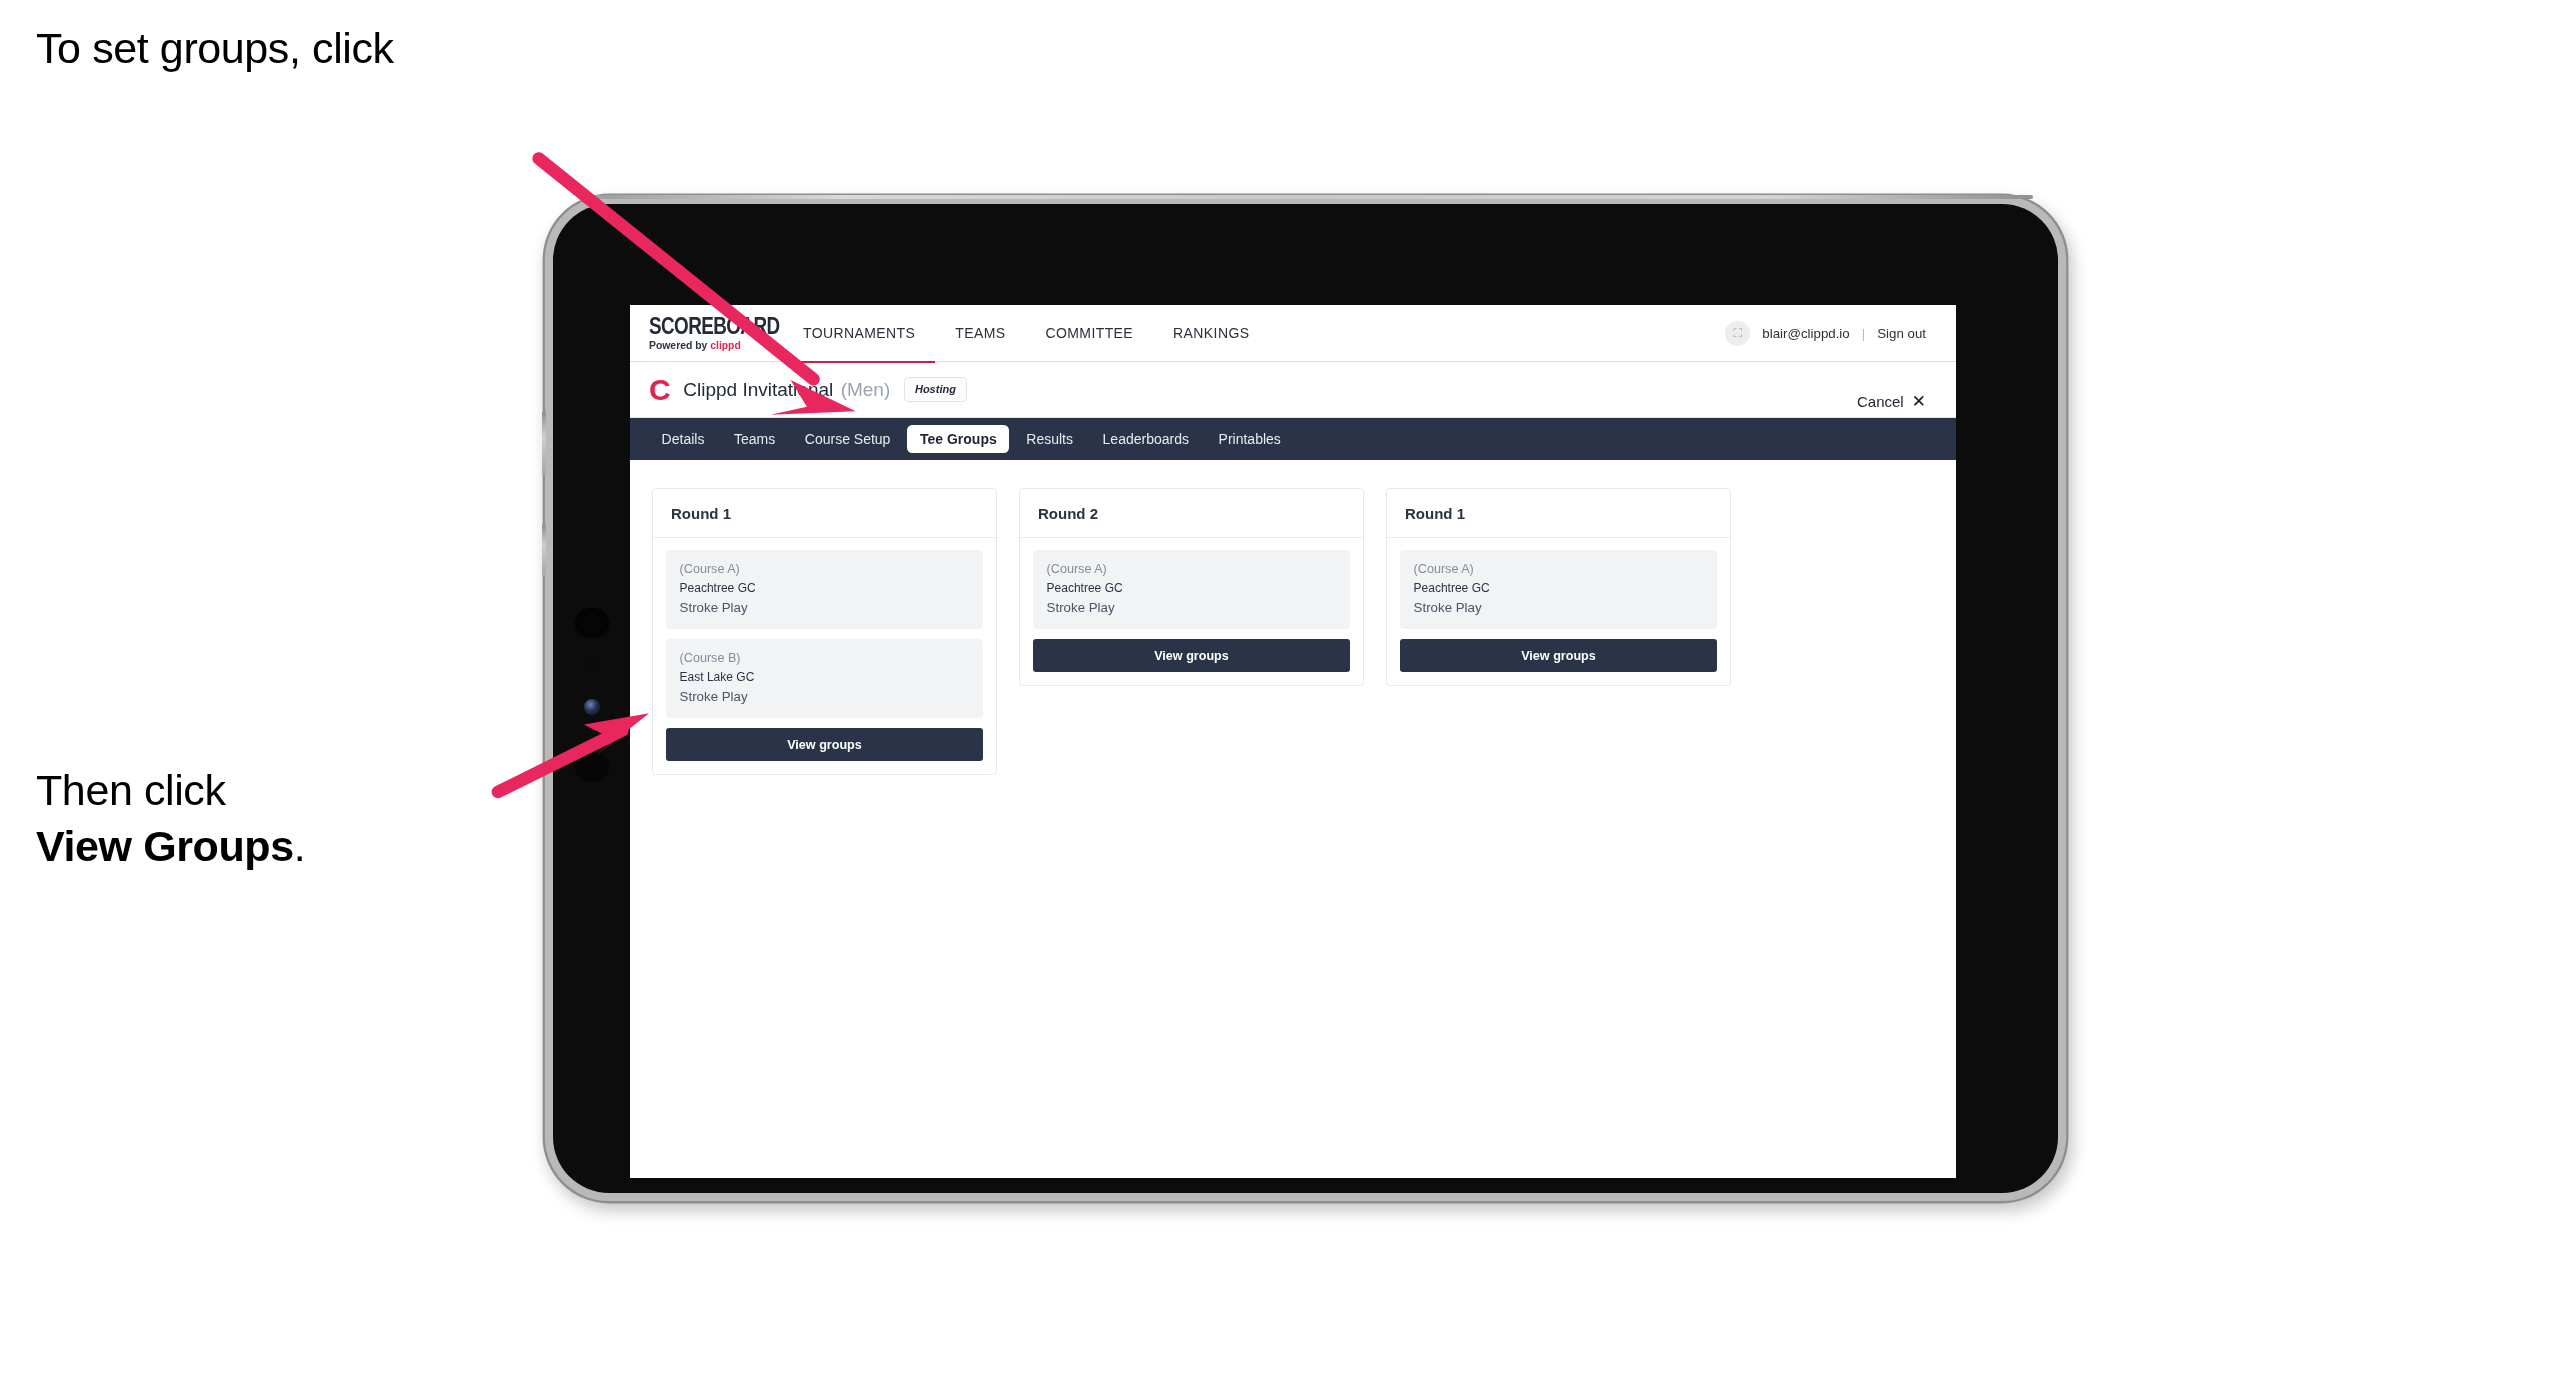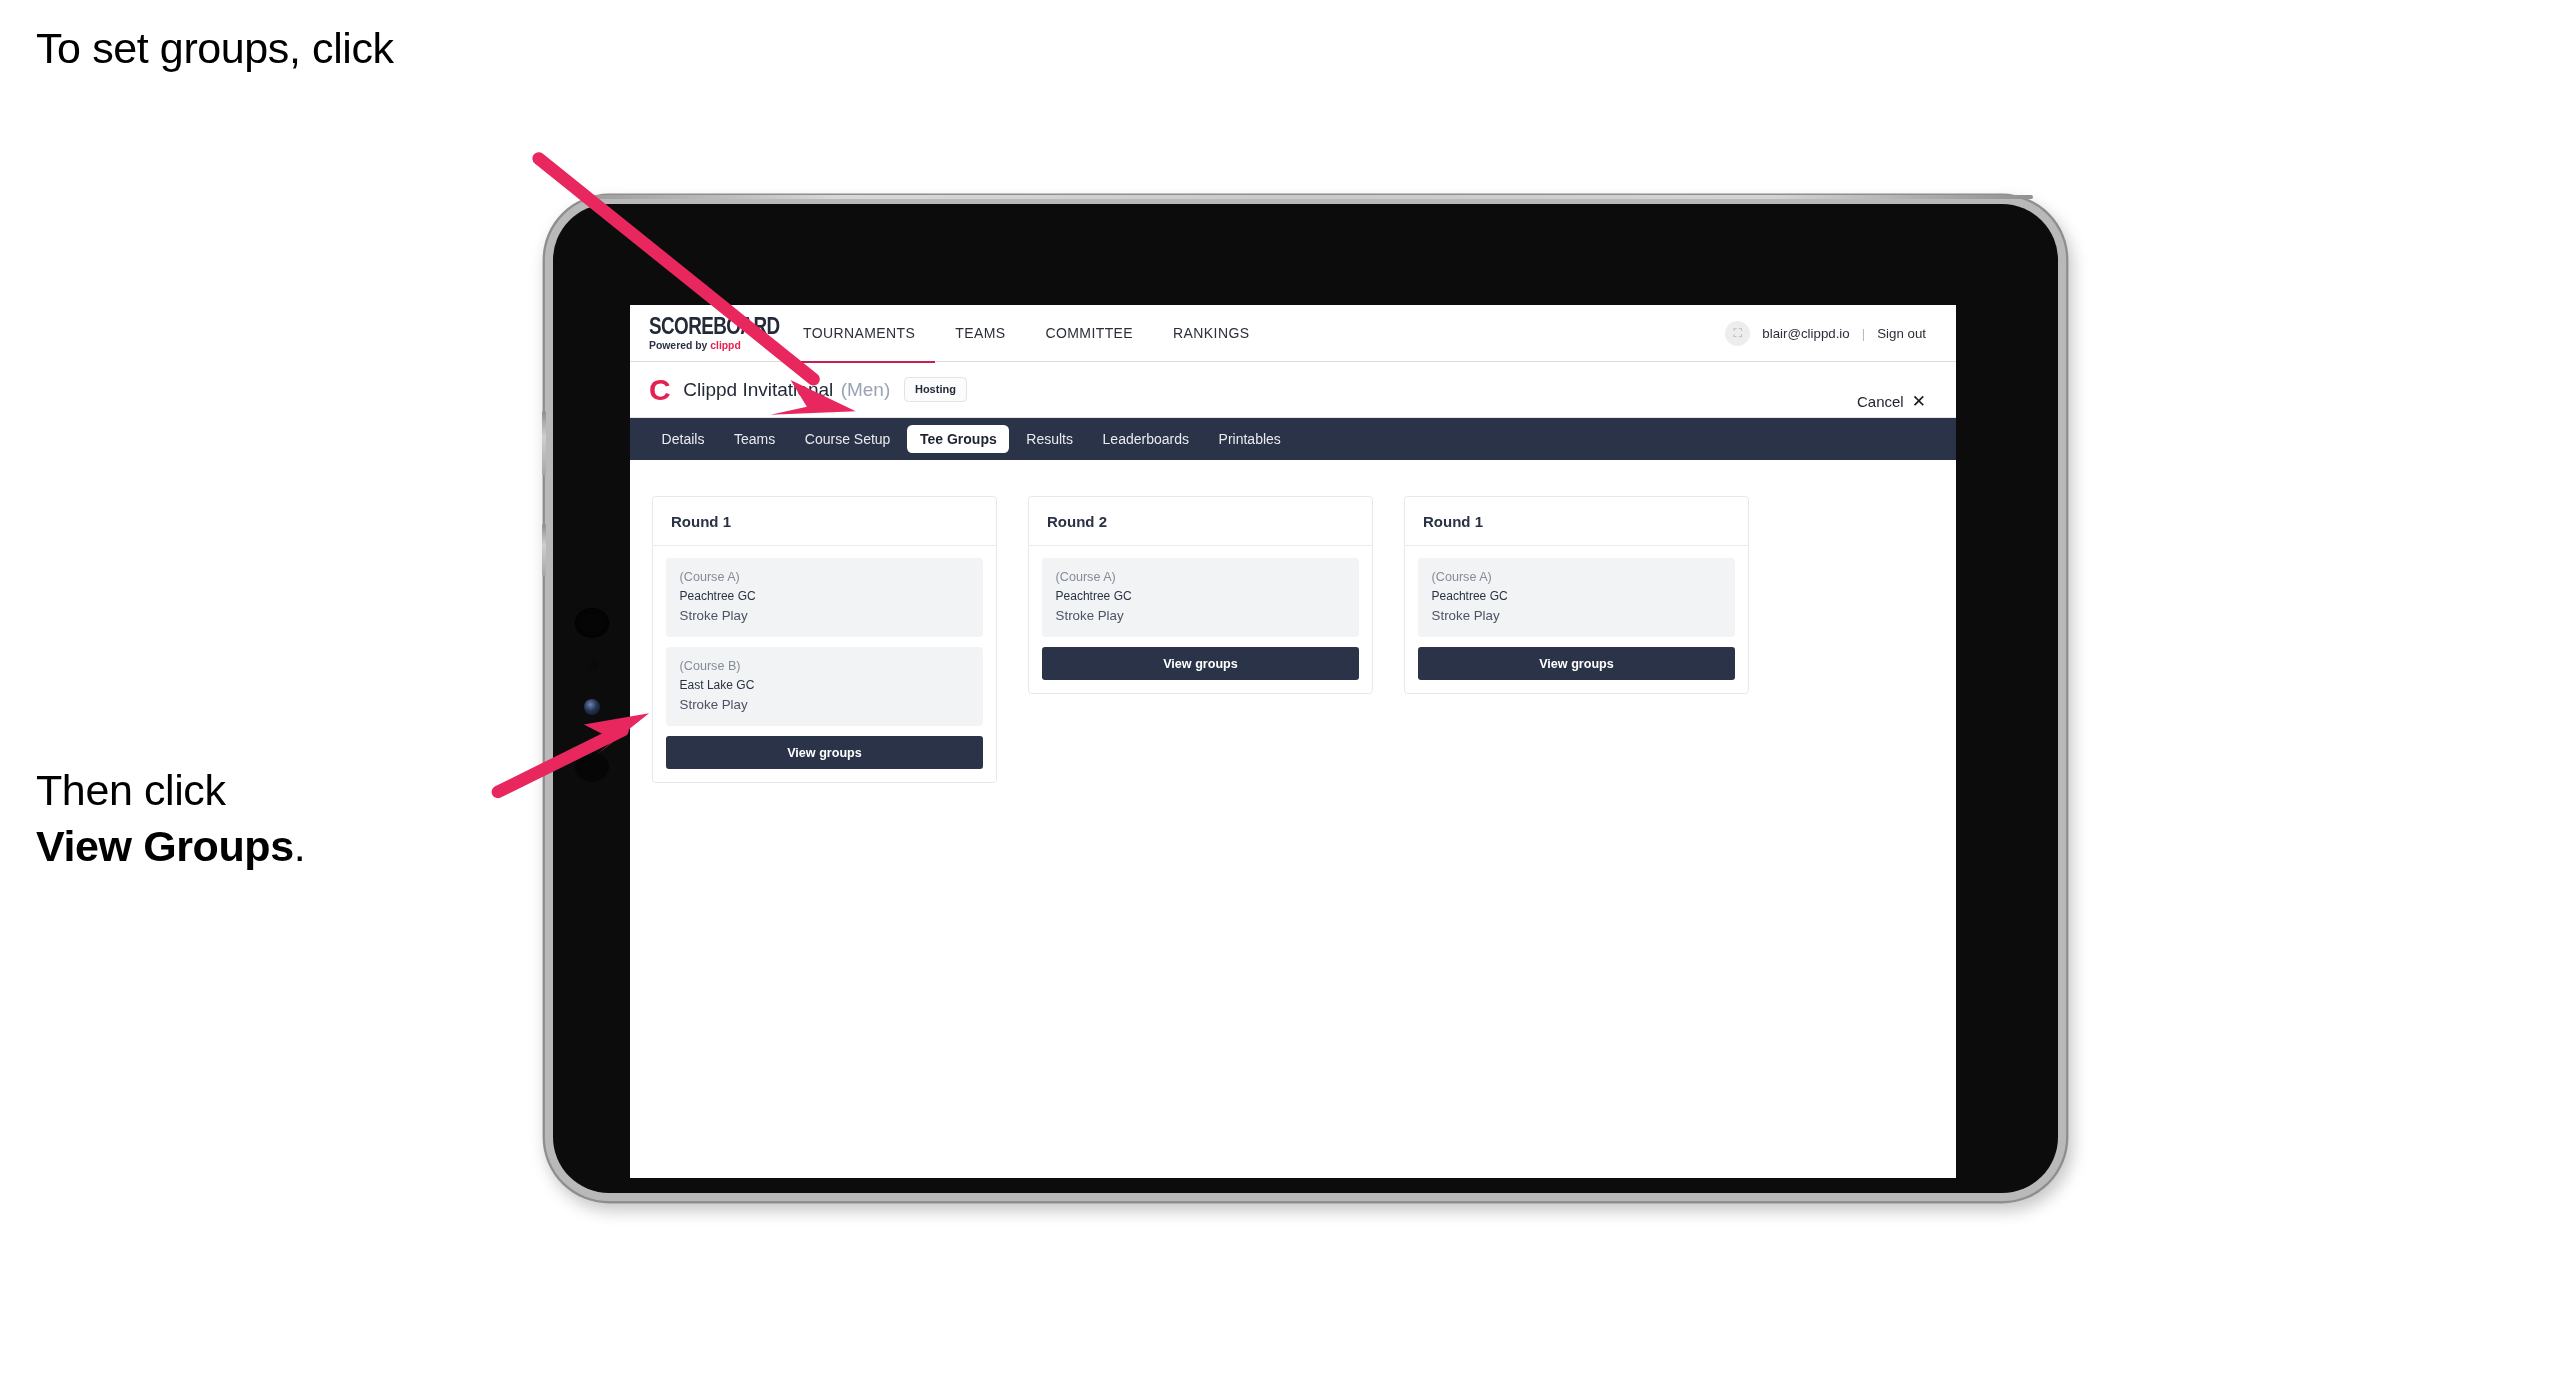--- a/index.html
+++ b/index.html
@@ -118,38 +118,38 @@
   }
   #clippd-c {
     font-size: 30px; font-weight: 800; color:#e3224f; line-height:1;
     font-family:"Liberation Sans", sans-serif; margin-right: 13.3px; letter-spacing:-0.7px;
   }
   #t-name { font-size: 19px; color:#232a38; }
   #t-gender { font-size: 19px; color:#9aa3b2; margin-left: 7.4px; }
   #hosting-badge {
     margin-left: 13.3px; border:0.7px solid #e1e3e7; border-radius:4.4px;
     background:#fcfcfd; color:#232a38; font-size:11px; font-weight:700;
-    padding: 6px 10.4px; line-height:1;
+    padding: 6px 10.4px; line-height:1;font-style:italic;
   }
   #title-right { margin-left:auto; display:flex; gap:8.1px; cursor:pointer;margin-top:24px; }
   #cancel-label { font-size: 15px; color:#22262f; }
   #cancel-x { font-size: 17px; color:#15181e; font-weight:500; line-height:1; }
 
   
   #tabstrip {
     height: 42px; background:#2a3347; display:flex; align-items:center; padding-left: 19px; gap: 4.4px;
   }
   .tab {
     font-size: 14px; color:#e9ebef; padding: 0 12.6px; height: 28px; line-height:28px;
     border-radius: 5.2px; cursor:pointer; white-space:nowrap;
   }
   .tab.selected { background:#ffffff; color:#1d2331; font-weight:700; }
 
   
-  #content { background:#ffffff; padding: 36px 22px; display:flex; gap: 31px; align-items:flex-start; }
+  #content { background:#ffffff; padding: 28px 22px; display:flex; gap: 22px; align-items:flex-start; }
   .round-card {
     width: 345px; background:#ffffff; border:0.7px solid #e6e8ec; border-radius:3.7px;
     overflow:hidden;
   }
   .round-head {
     height: 49px; display:flex; align-items:center; padding-left: 18px;
     border-bottom:0.7px solid #e9ebee;
   }
   .round-title { font-size:15px; font-weight:700; color:#2a3244; }
   .round-body { padding: 12px 13.3px 13.3px 13.3px; }

